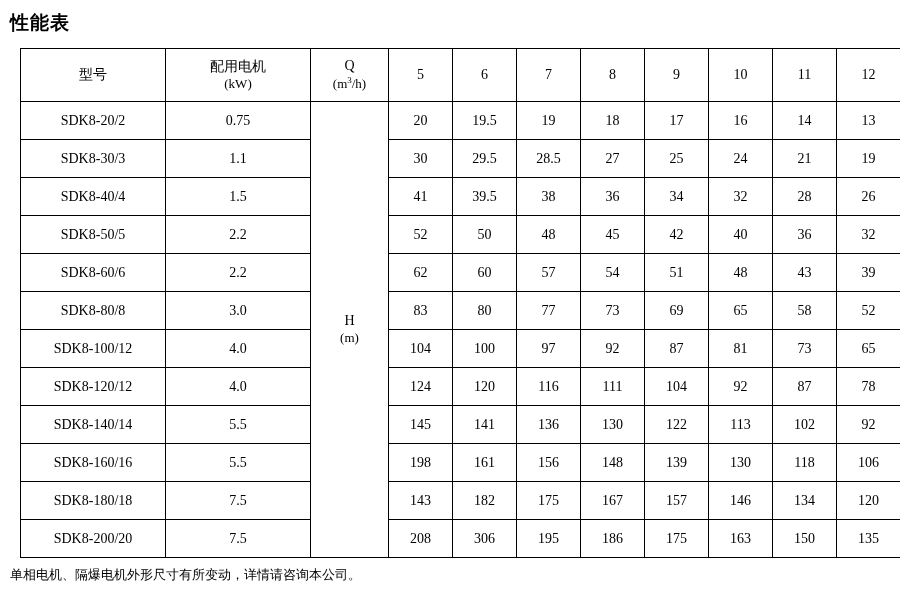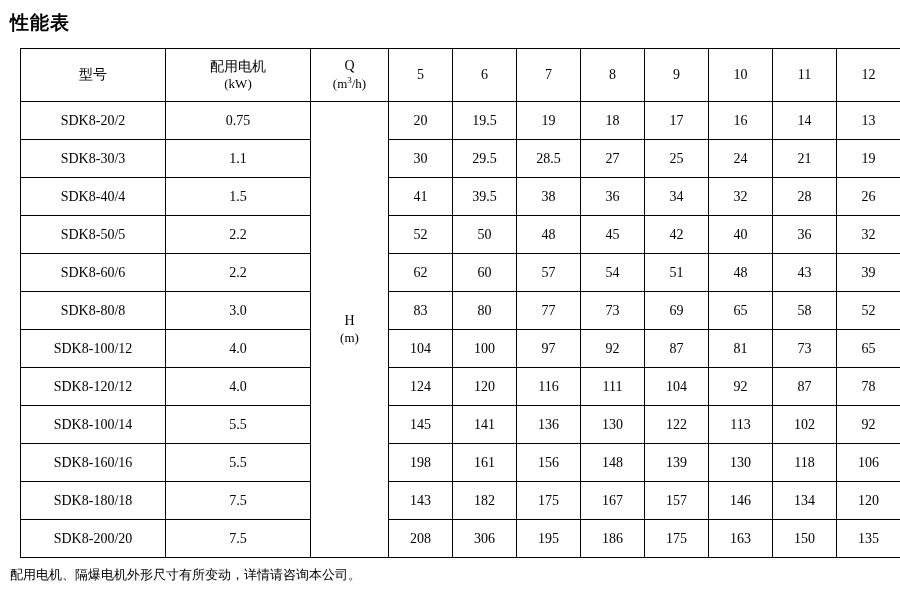--- a/index.html
+++ b/index.html
@@ -222,21 +222,21 @@
         <td>124</td>
         <td>120</td>
         <td>116</td>
         <td>111</td>
         <td>104</td>
         <td>92</td>
         <td>87</td>
         <td>78</td>
       </tr>
       <tr>
-        <td>SDK8-100/14</td>
+        <td>SDK8-140/14</td>
         <td>5.5</td>
         <td>145</td>
         <td>141</td>
         <td>136</td>
         <td>130</td>
         <td>122</td>
         <td>113</td>
         <td>102</td>
         <td>92</td>
       </tr>
@@ -272,14 +272,14 @@
         <td>195</td>
         <td>186</td>
         <td>175</td>
         <td>163</td>
         <td>150</td>
         <td>135</td>
       </tr>
     </tbody>
   </table>
 
-  <p class="footnote cjk">配用电机、隔爆电机外形尺寸有所变动，详情请咨询本公司。</p>
+  <p class="footnote cjk">单相电机、隔爆电机外形尺寸有所变动，详情请咨询本公司。</p>
 </div>
 
 </body></html>

